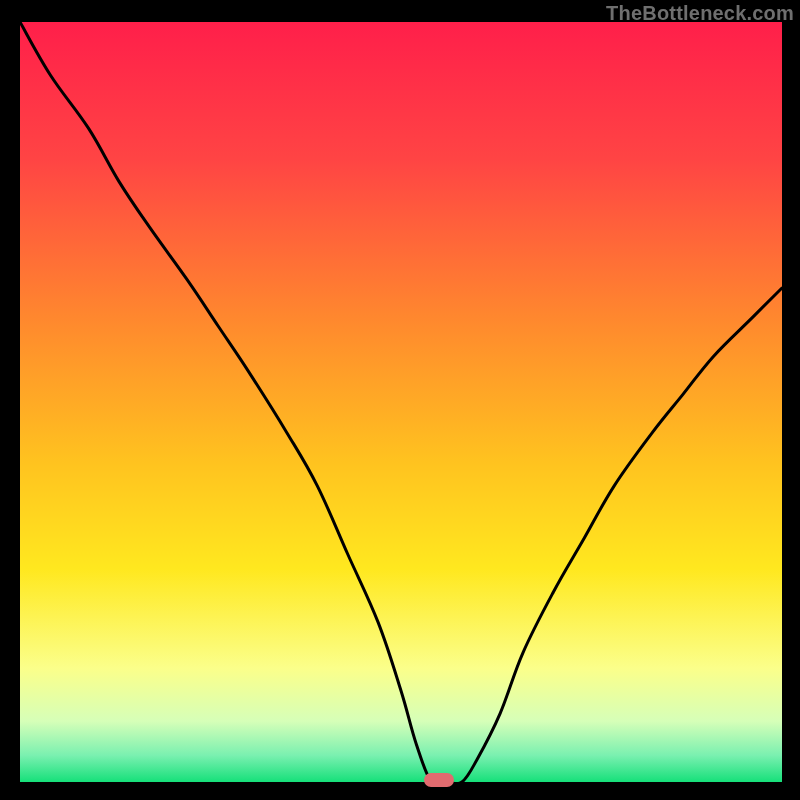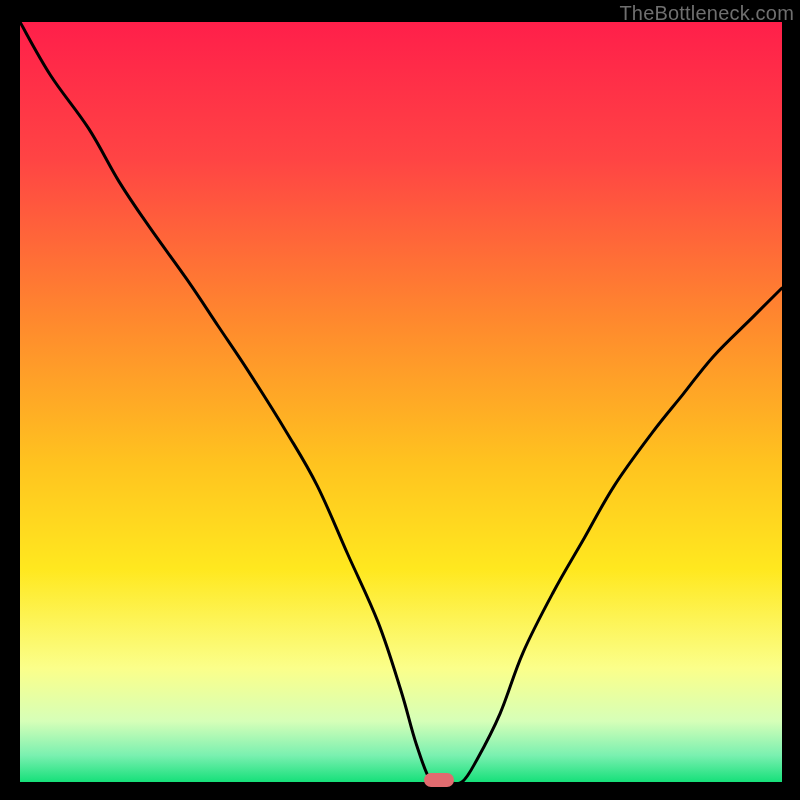--- a/index.html
+++ b/index.html
@@ -16,21 +16,21 @@
     width: 800px;
     height: 800px;
     background: #000;
   }
   .watermark {
     position: absolute;
     top: 2px;
     right: 6px;
     color: #6f6f6f;
     font-size: 20px;
-    font-weight: 400;
+    font-weight: 700;
     letter-spacing: 0.2px;
     z-index: 5;
   }
   .plot {
     position: absolute;
     left: 20px;
     top: 22px;
     width: 762px;
     height: 760px;
   }

